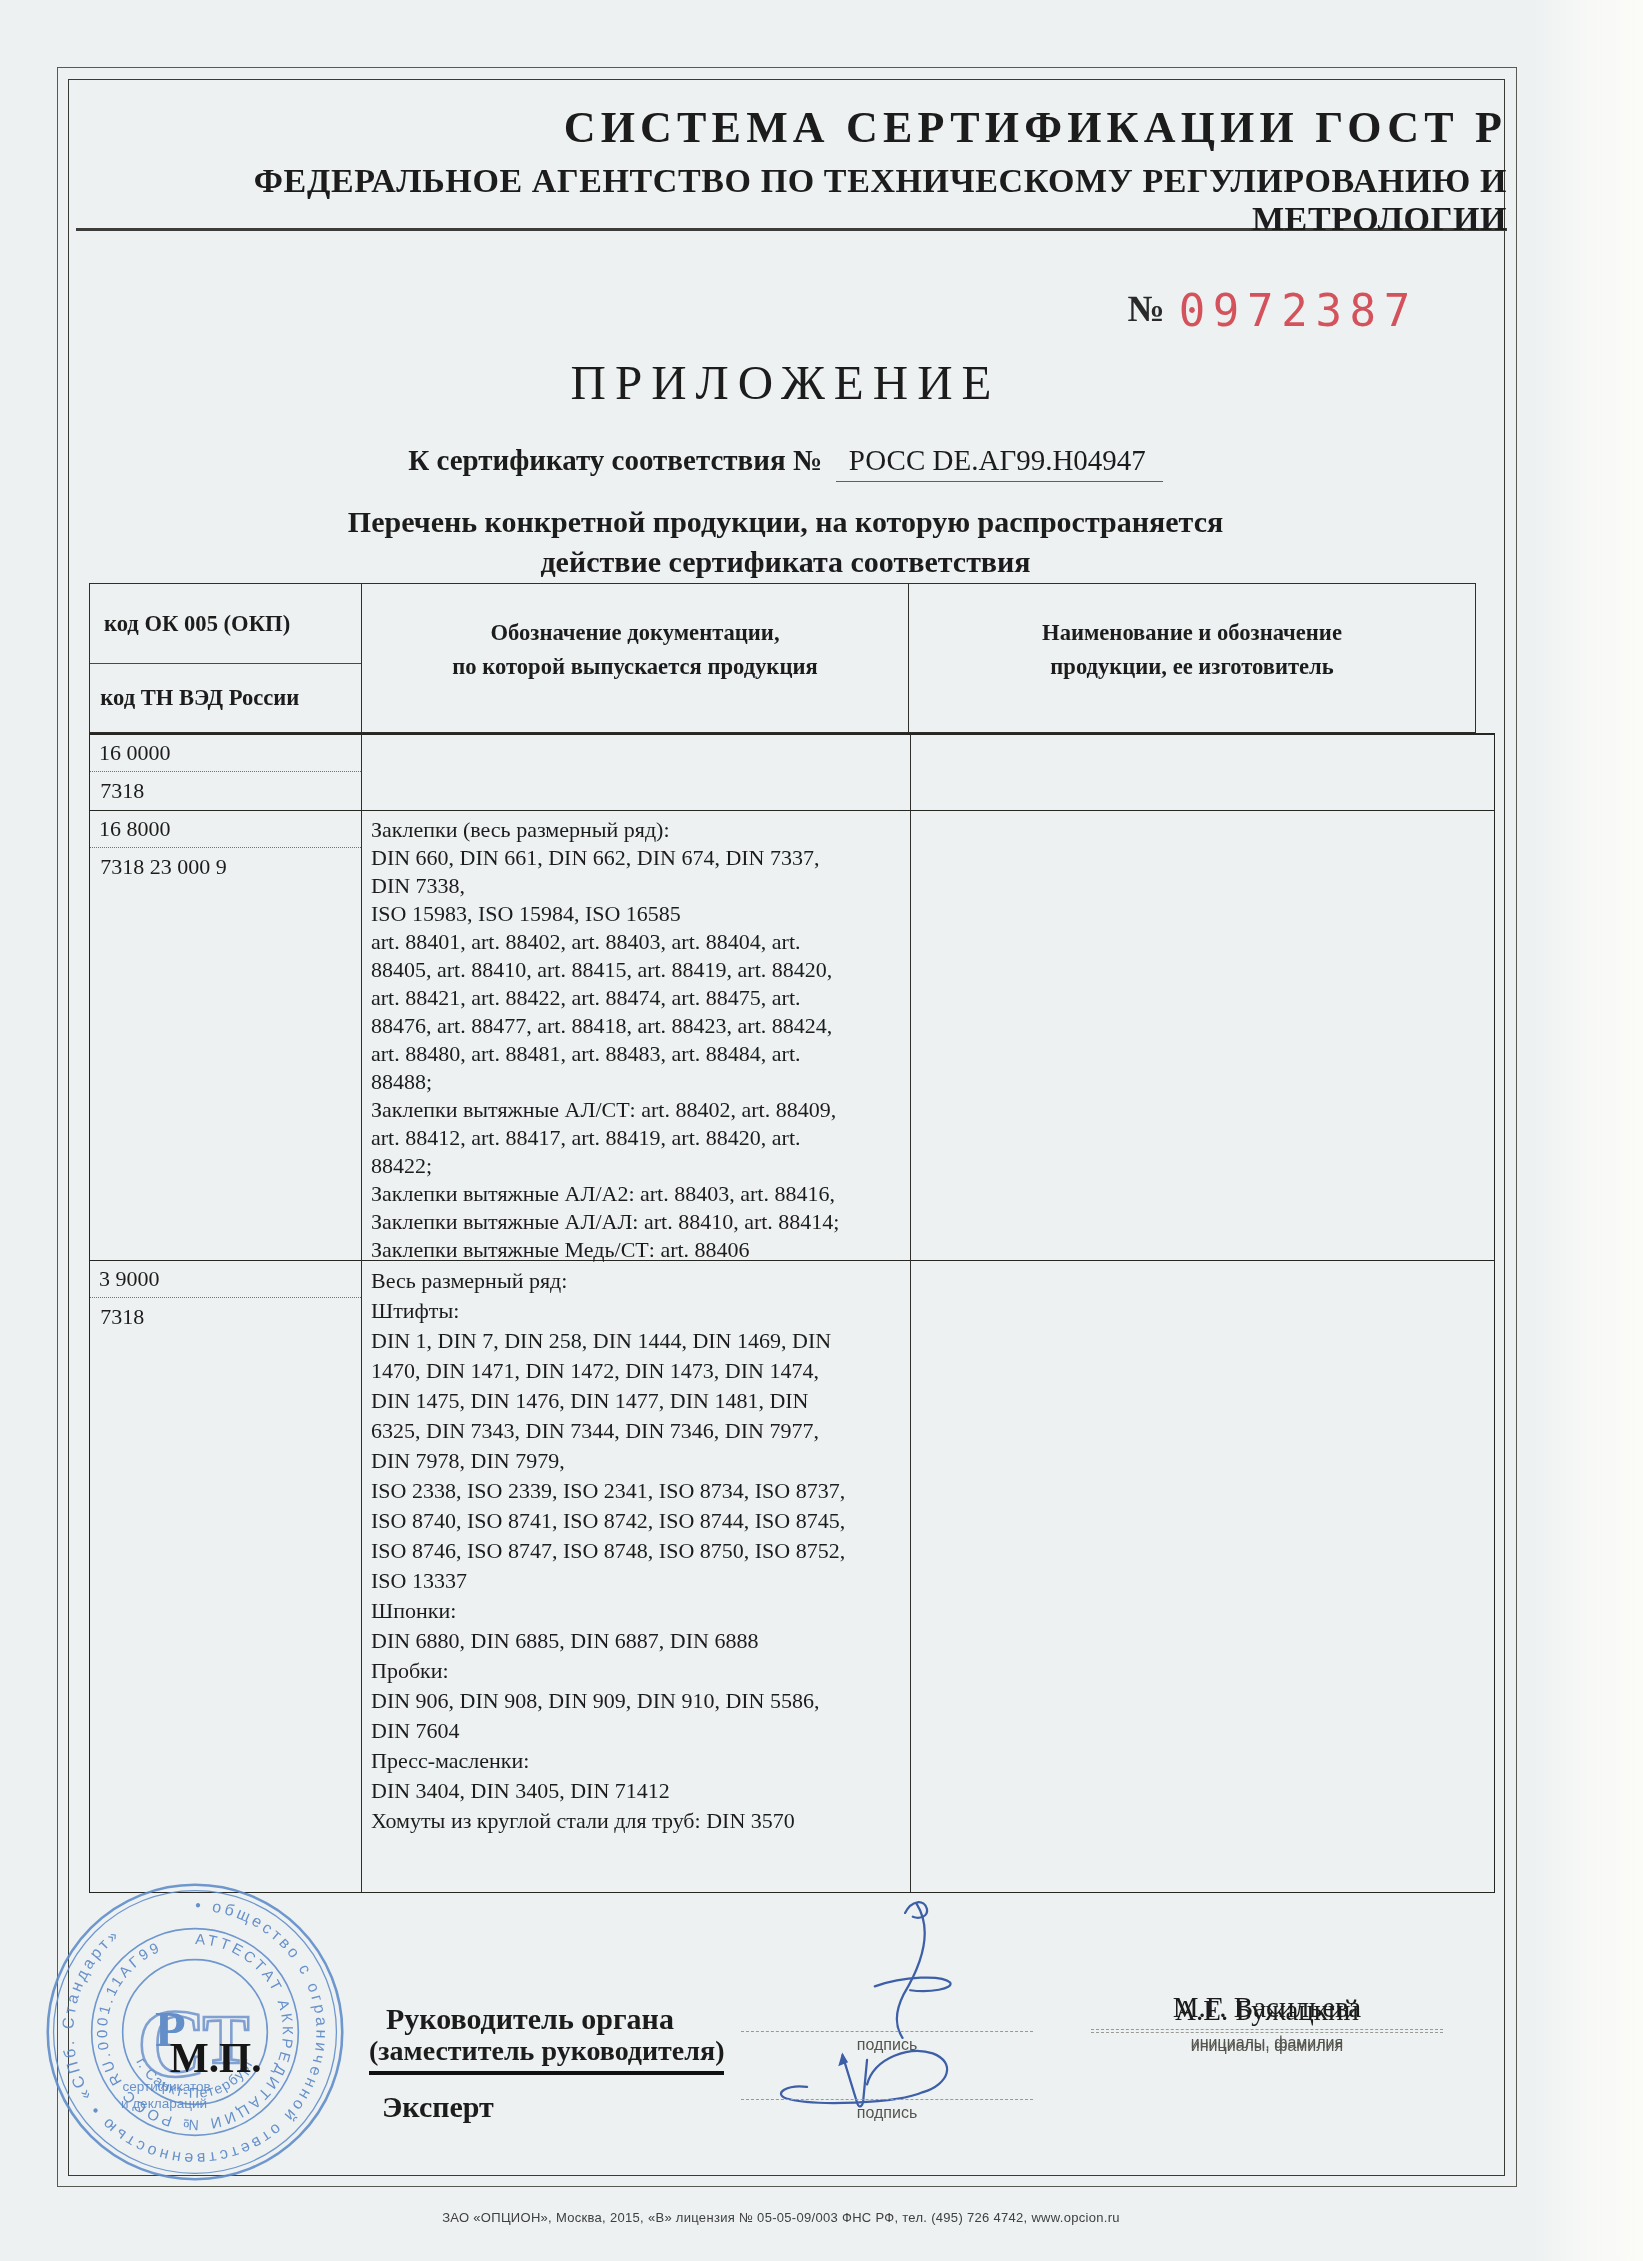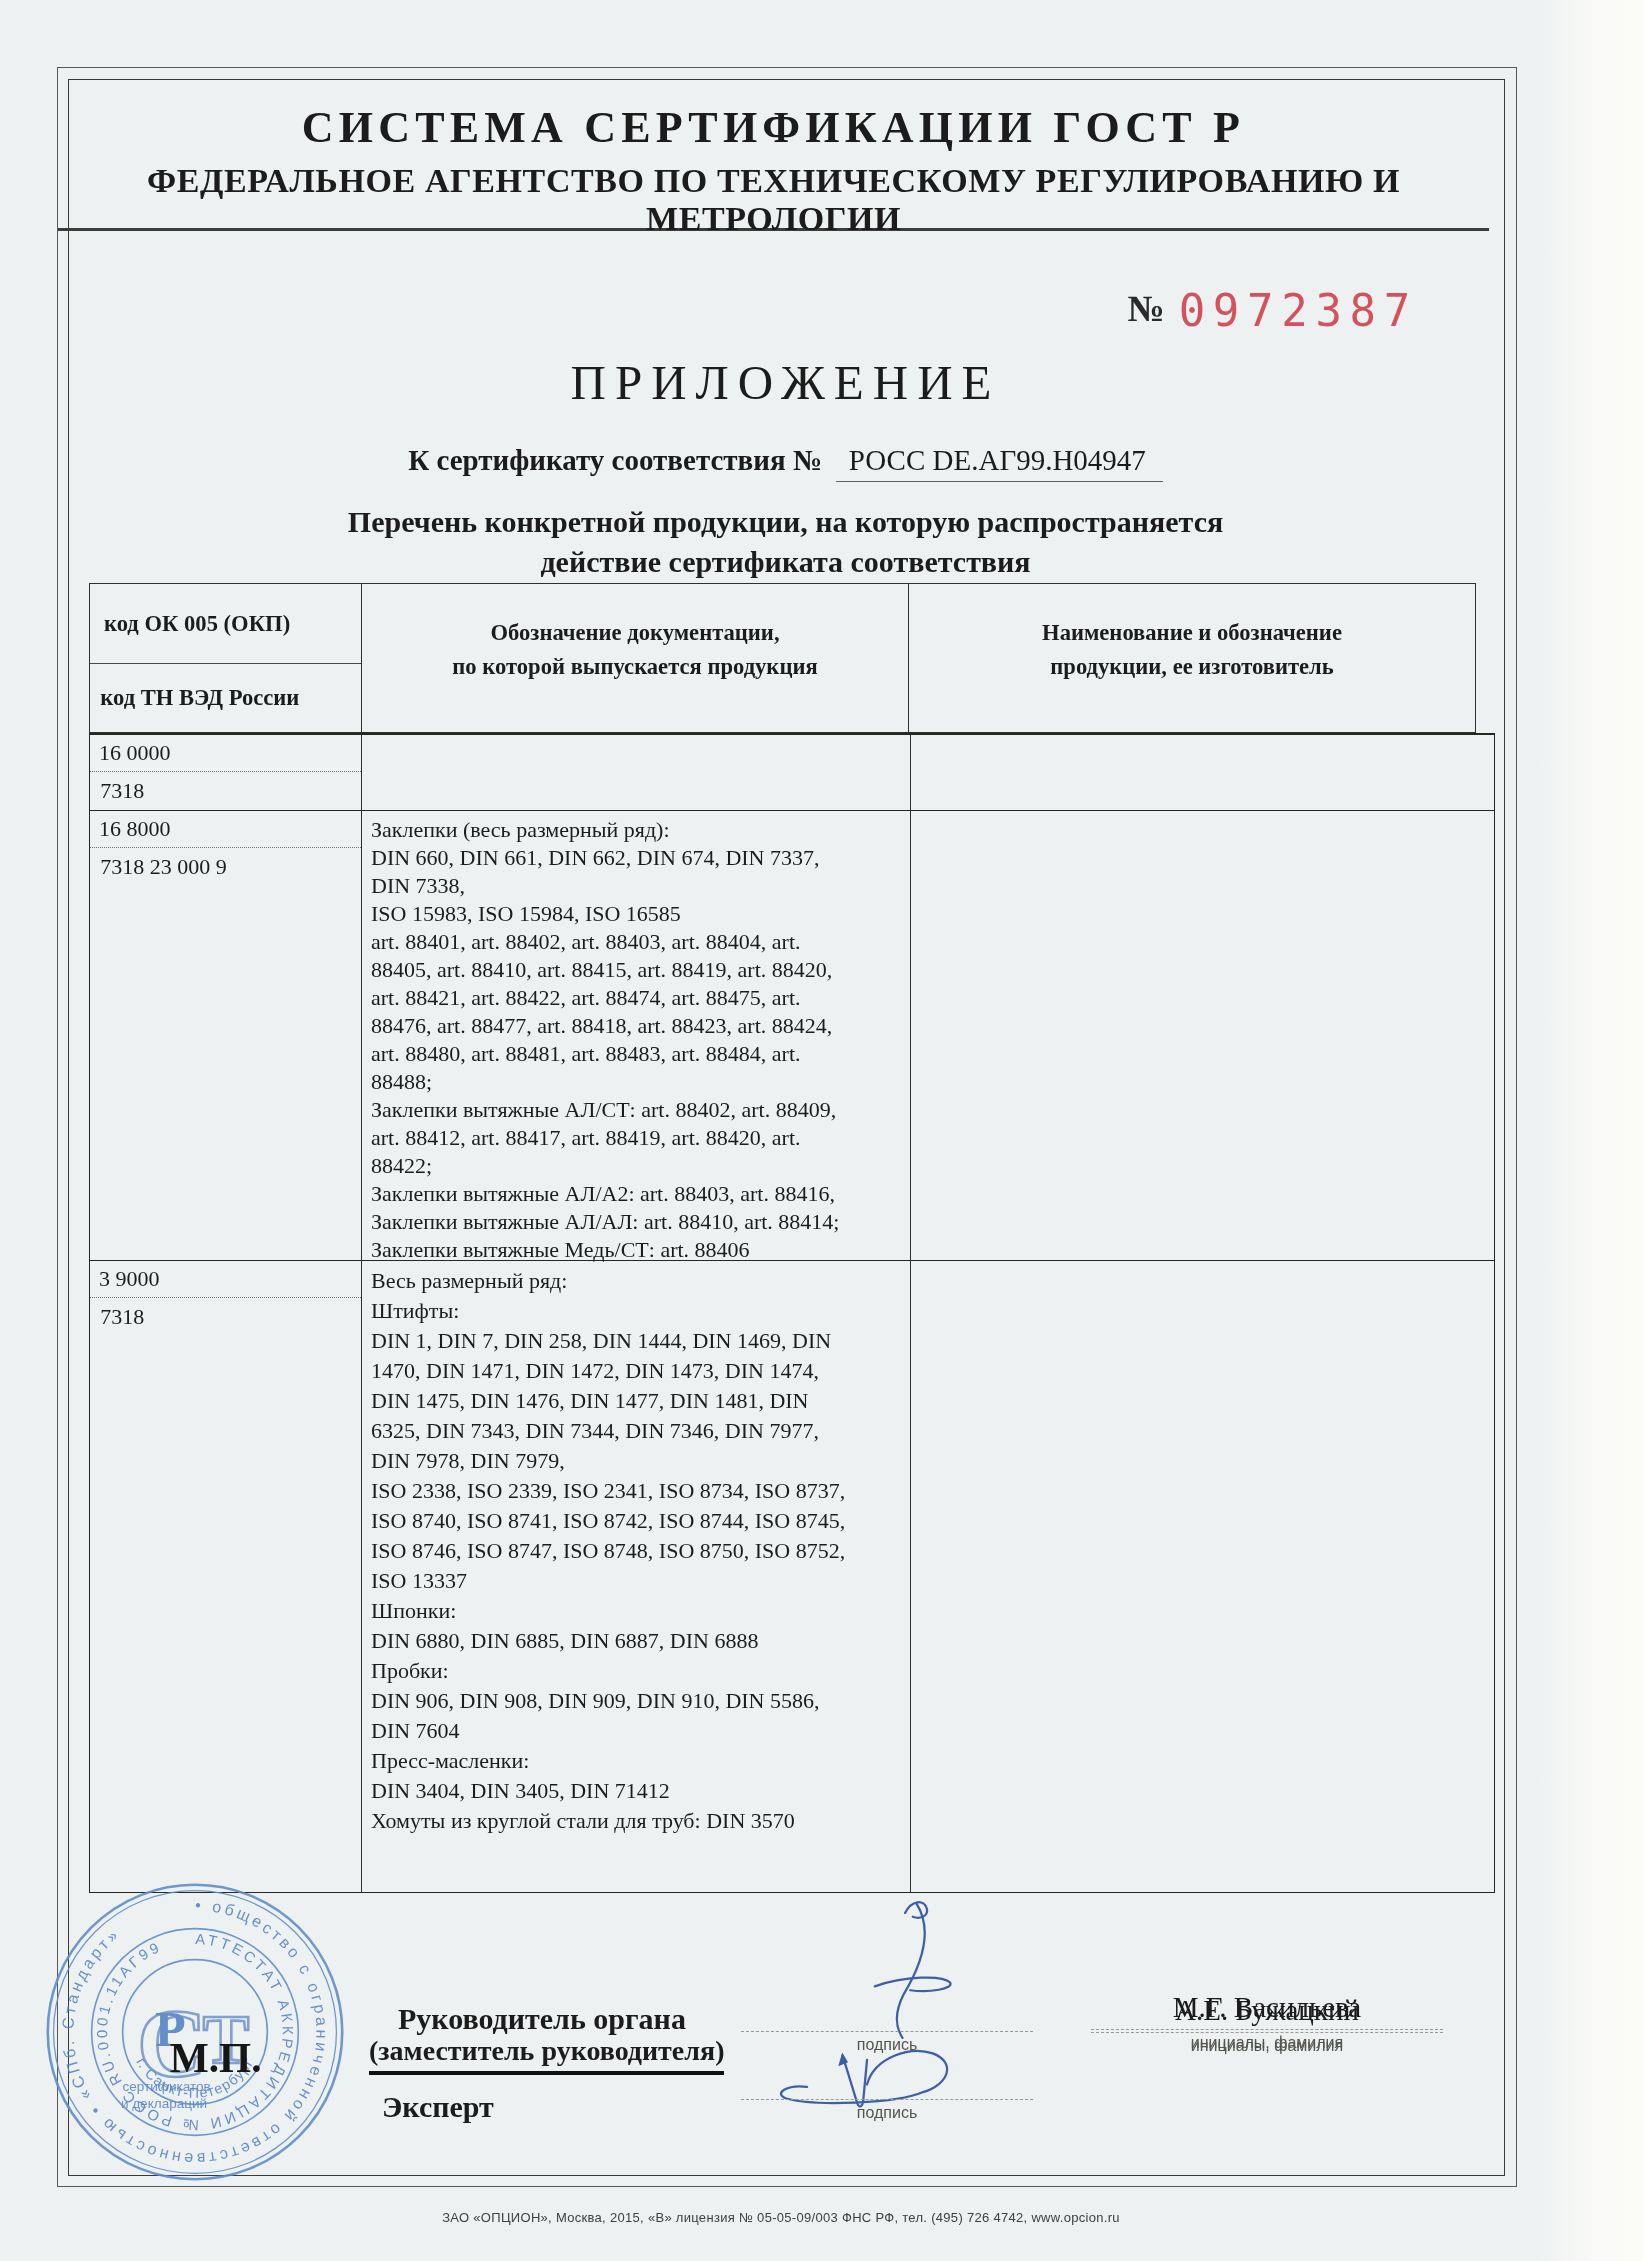--- a/index.html
+++ b/index.html
@@ -11,22 +11,22 @@
     -webkit-font-smoothing:antialiased;
   }
   .page{position:relative;width:1643px;height:2261px;background:#edf1f1;overflow:hidden;}
   .scan-edge{position:absolute;right:0;top:0;width:110px;height:100%;
     background:linear-gradient(to right, rgba(255,255,255,0) 0%, rgba(252,252,249,.75) 55%, #fbfbf7 100%);
     pointer-events:none;}
   .border-outer{position:absolute;left:57px;top:67px;width:1458px;height:2118px;border:1.3px solid #5a5a55;}
   .border-inner{position:absolute;left:68px;top:79px;width:1435px;height:2095px;border:1.9px solid #3a3a36;}
 
   
-  .masthead{position:absolute;left:58px;top:81px;width:1431px;height:147px;
-    border-bottom:3.2px solid #3c3c38;text-align:center;}
+  .masthead{position:absolute;left:76px;top:81px;width:1431px;height:147px;
+    border-bottom:3.2px solid #3c3c38;text-align:right;}
   .mast1{margin-top:20.7px;font-size:44px;font-weight:bold;letter-spacing:5.2px;}
   .mast2{margin-top:9px;font-size:34px;font-weight:bold;letter-spacing:0.6px;}
 
   
   .doc-number{position:absolute;top:285px;right:225px;white-space:nowrap;}
   .num-label{font-size:37px;font-weight:bold;color:#2a2a2a;vertical-align:5.2px;}
   .num-value{font-family:"DejaVu Sans Mono",monospace;font-size:44px;color:#d4525c;
     letter-spacing:7.7px;margin-left:14px;}
 
   .doc-title{position:absolute;left:68px;top:354px;width:1435px;text-align:center;
@@ -64,21 +64,21 @@
   .cell.code{border-right:1.3px solid #2f2f2b;font-size:22px;padding:3.9px 0 0 9px;}
   .cell.name{border-right:1.3px solid #2f2f2b;font-size:22px;padding:5.2px 6.5px 5.2px 9px;
     white-space:pre-line;}
   .r2 .cell.name{line-height:28px;}
   .r3 .cell.name{line-height:30px;}
   .okp{padding:1.3px 0 5.2px 0;}
   .code-divider{border-top:1.9px dotted #73736d;margin:0 0 0 -9px;}
   .tnved{padding:5.2px 0 0 1.3px;}
 
   
-  .role-head1{position:absolute;left:398px;top:2002px;font-size:30px;font-weight:bold;}
+  .role-head1{position:absolute;left:386px;top:2002px;font-size:30px;font-weight:bold;}
   .role-head2{position:absolute;left:369px;top:2035px;font-size:28px;font-weight:bold;
     border-bottom:4.5px solid #111;padding-bottom:3.9px;}
   .role-expert{position:absolute;left:382px;top:2090px;font-size:30px;font-weight:bold;}
 
   .sig-block{position:absolute;width:292px;text-align:center;}
   .sig-block .rule{border-top:1.3px dashed #9a9a94;}
   .caption{font-family:"Liberation Sans",sans-serif;font-size:16px;color:#55554f;margin-top:3.9px;}
   .sig1{left:741px;top:2031px;}
   .sig2{left:741px;top:2099px;}
 

